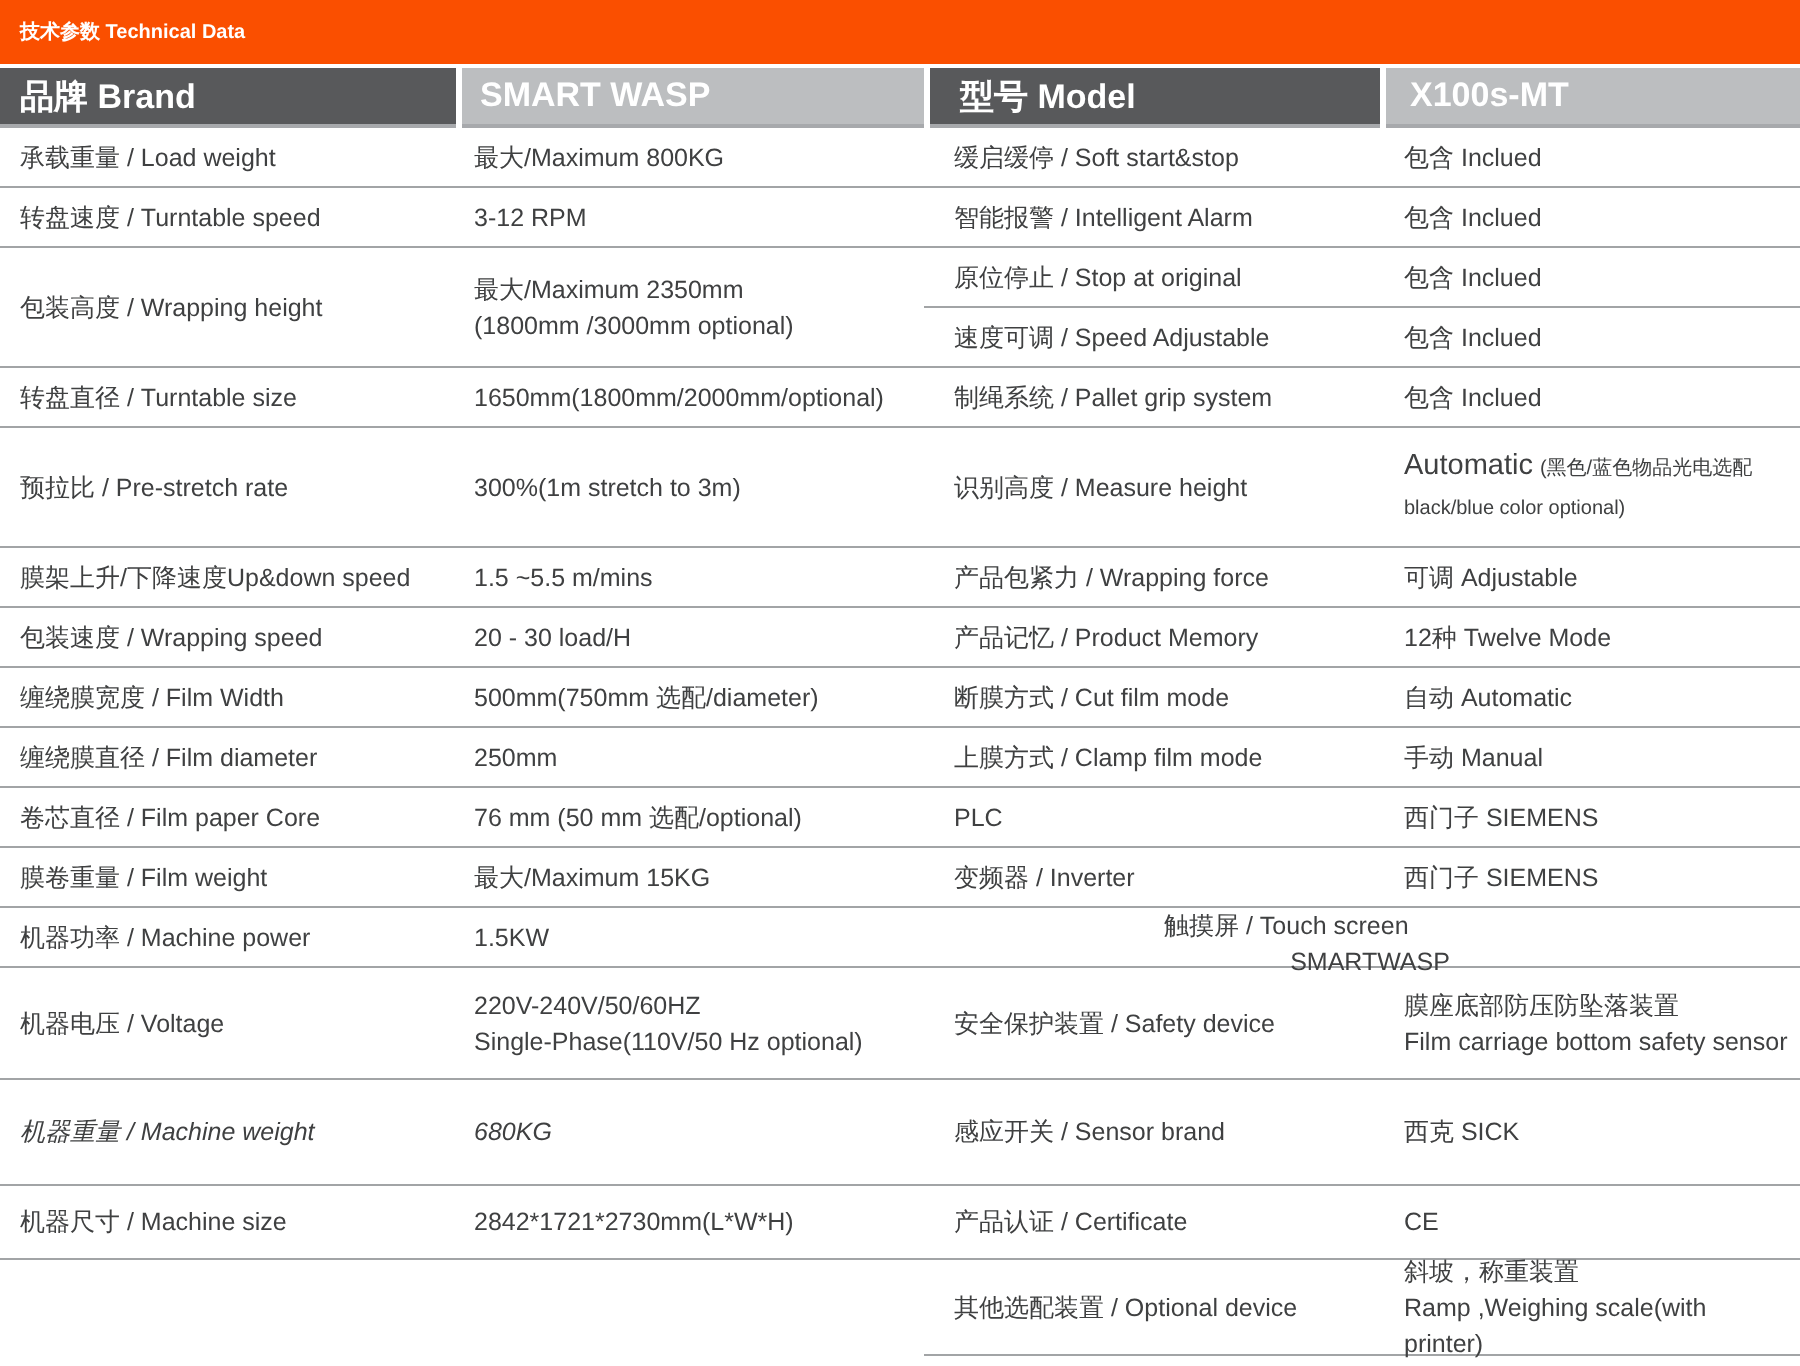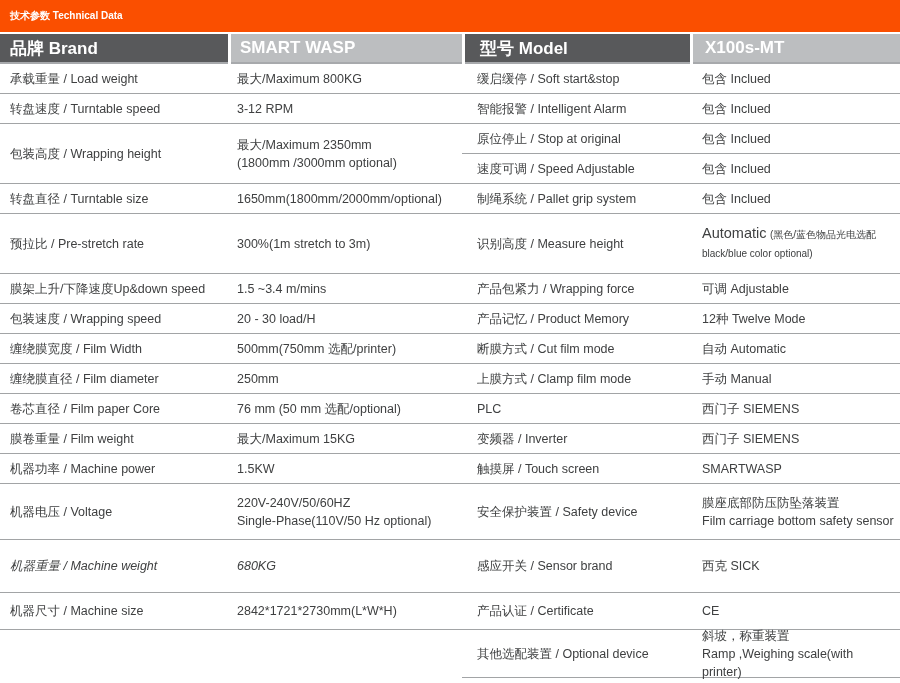--- a/index.html
+++ b/index.html
@@ -91,33 +91,33 @@
         </div>
         <div class="row" style="height: 60px;">
           <div class="cell label">预拉比 / Pre-stretch rate</div>
           <div class="cell value">
             <div class="line">300%(1m stretch to 3m)</div>
           </div>
         </div>
         <div class="row" style="height: 30px;">
           <div class="cell label">膜架上升/下降速度Up&amp;down speed</div>
           <div class="cell value">
-            <div class="line">1.5 ~3.4 m/mins</div>
+            <div class="line">1.5 ~5.5 m/mins</div>
           </div>
         </div>
         <div class="row" style="height: 30px;">
           <div class="cell label">包装速度 / Wrapping speed</div>
           <div class="cell value">
             <div class="line">20 - 30 load/H</div>
           </div>
         </div>
         <div class="row" style="height: 30px;">
           <div class="cell label">缠绕膜宽度 / Film Width</div>
           <div class="cell value">
-            <div class="line">500mm(750mm 选配/printer)</div>
+            <div class="line">500mm(750mm 选配/diameter)</div>
           </div>
         </div>
         <div class="row" style="height: 30px;">
           <div class="cell label">缠绕膜直径 / Film diameter</div>
           <div class="cell value">
             <div class="line">250mm</div>
           </div>
         </div>
         <div class="row" style="height: 30px;">
           <div class="cell label">卷芯直径 / Film paper Core</div>
@@ -223,21 +223,21 @@
           <div class="cell value">
             <div class="line">西门子 SIEMENS</div>
           </div>
         </div>
         <div class="row" style="height: 30px;">
           <div class="cell label">变频器 / Inverter</div>
           <div class="cell value">
             <div class="line">西门子 SIEMENS</div>
           </div>
         </div>
-        <div class="row" style="height: 30px;">
+        <div class="row" style="height: 30px; flex-direction: column;">
           <div class="cell label">触摸屏 / Touch screen</div>
           <div class="cell value">
             <div class="line">SMARTWASP</div>
           </div>
         </div>
         <div class="row" style="height: 56px;">
           <div class="cell label">安全保护装置 / Safety device</div>
           <div class="cell value">
             <div class="line">膜座底部防压防坠落装置</div>
             <div class="line">Film carriage bottom safety sensor</div>

